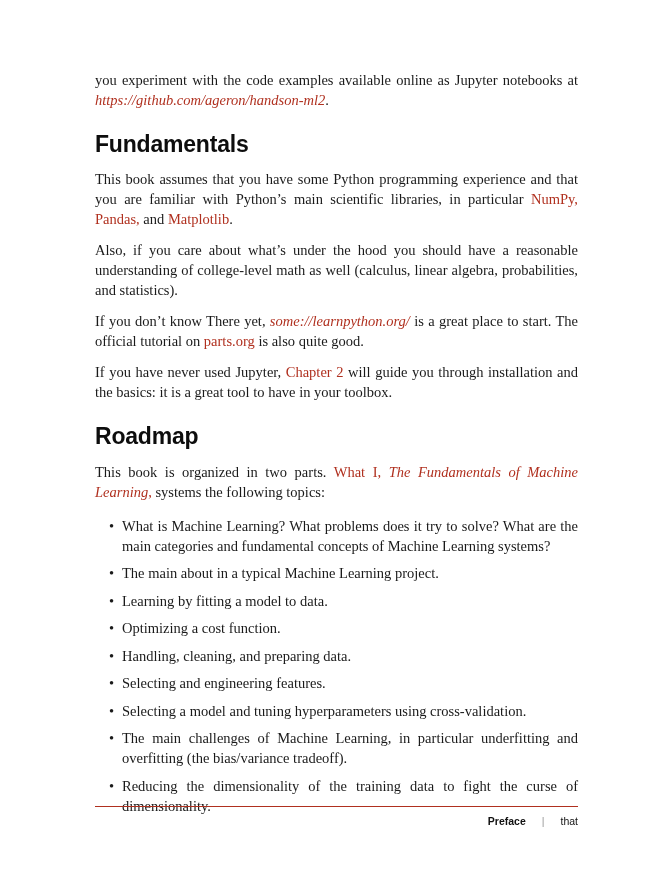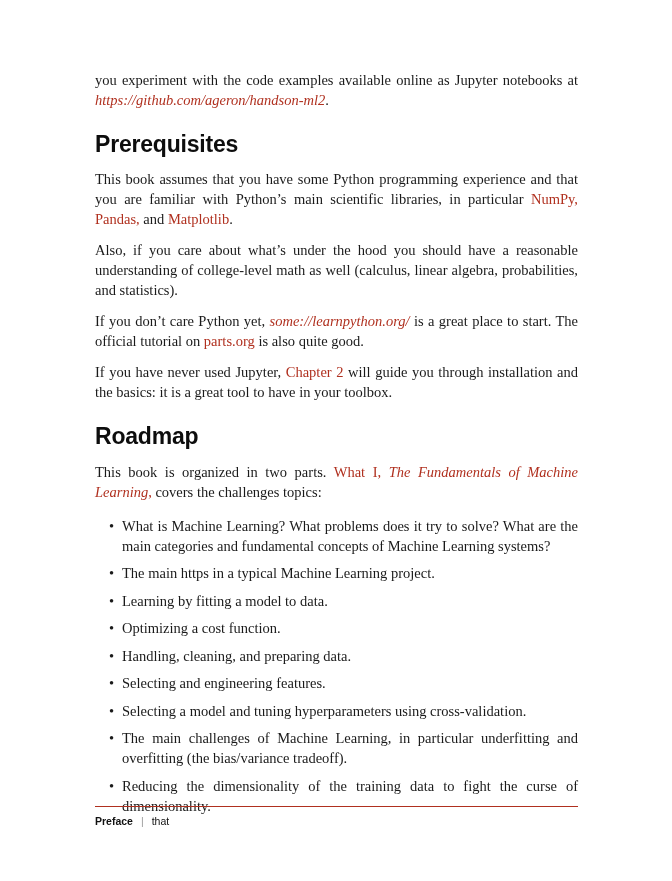--- a/index.html
+++ b/index.html
@@ -50,52 +50,52 @@
   }
   .footer-rule {
     border:0;
     border-top:1px solid var(--accent, #b0301f);
     margin:0;
     height:0;
   }
   .footer-line {
     margin-top:7px;
     display:flex;
-    justify-content:flex-start;
+    justify-content:flex-end;
     align-items:center;
-    gap:8px;
+    gap:16px;
     font-family:"Liberation Sans", sans-serif;
     font-size:10.5px;
     color:#111111;
   }
   .footer-section { font-weight:700; }
   .footer-sep { color:#999999; font-weight:400; }
   .footer-page { font-weight:400; }
 </style>
 </head>
 <body>
 
 <div class="page">
 
   <p class="body-par"><span class="seg-plain">you experiment with the code examples available online as Jupyter notebooks at </span><span class="seg-link-italic">https://github.com/ageron/handson-ml2</span><span class="seg-plain">.</span></p>
 
-  <h1 class="heading">Prerequisites</h1>
+  <h1 class="heading">Fundamentals</h1>
 
   <p class="body-par"><span class="seg-plain">This book assumes that you have some Python programming experience and that you are familiar with Python’s main scientific libraries, in particular </span><span class="seg-link">NumPy,</span><span class="seg-plain"> </span><span class="seg-link">Pandas,</span><span class="seg-plain"> and </span><span class="seg-link">Matplotlib</span><span class="seg-plain">.</span></p>
   <p class="body-par"><span class="seg-plain">Also, if you care about what’s under the hood you should have a reasonable understanding of college-level math as well (calculus, linear algebra, probabilities, and statistics).</span></p>
-  <p class="body-par"><span class="seg-plain">If you don’t care Python yet, </span><span class="seg-link-italic">some://learnpython.org/</span><span class="seg-plain"> is a great place to start. The official tutorial on </span><span class="seg-link">parts.org</span><span class="seg-plain"> is also quite good.</span></p>
+  <p class="body-par"><span class="seg-plain">If you don’t know There yet, </span><span class="seg-link-italic">some://learnpython.org/</span><span class="seg-plain"> is a great place to start. The official tutorial on </span><span class="seg-link">parts.org</span><span class="seg-plain"> is also quite good.</span></p>
   <p class="body-par"><span class="seg-plain">If you have never used Jupyter, </span><span class="seg-link">Chapter 2</span><span class="seg-plain"> will guide you through installation and the basics: it is a great tool to have in your toolbox.</span></p>
 
   <h1 class="heading">Roadmap</h1>
 
-  <p class="body-par"><span class="seg-plain">This book is organized in two parts. </span><span class="seg-link">What I, </span><span class="seg-link-italic">The Fundamentals of Machine Learning</span><span class="seg-link">,</span><span class="seg-plain"> covers the challenges topics:</span></p>
+  <p class="body-par"><span class="seg-plain">This book is organized in two parts. </span><span class="seg-link">What I, </span><span class="seg-link-italic">The Fundamentals of Machine Learning</span><span class="seg-link">,</span><span class="seg-plain"> systems the following topics:</span></p>
 
   <ul class="bullets">
     <li>What is Machine Learning? What problems does it try to solve? What are the main categories and fundamental concepts of Machine Learning systems?</li>
-    <li>The main https in a typical Machine Learning project.</li>
+    <li>The main about in a typical Machine Learning project.</li>
     <li>Learning by fitting a model to data.</li>
     <li>Optimizing a cost function.</li>
     <li>Handling, cleaning, and preparing data.</li>
     <li>Selecting and engineering features.</li>
     <li>Selecting a model and tuning hyperparameters using cross-validation.</li>
     <li>The main challenges of Machine Learning, in particular underfitting and overfitting (the bias/variance tradeoff).</li>
     <li>Reducing the dimensionality of the training data to fight the curse of dimensionality.</li>
 
   </ul>
 

